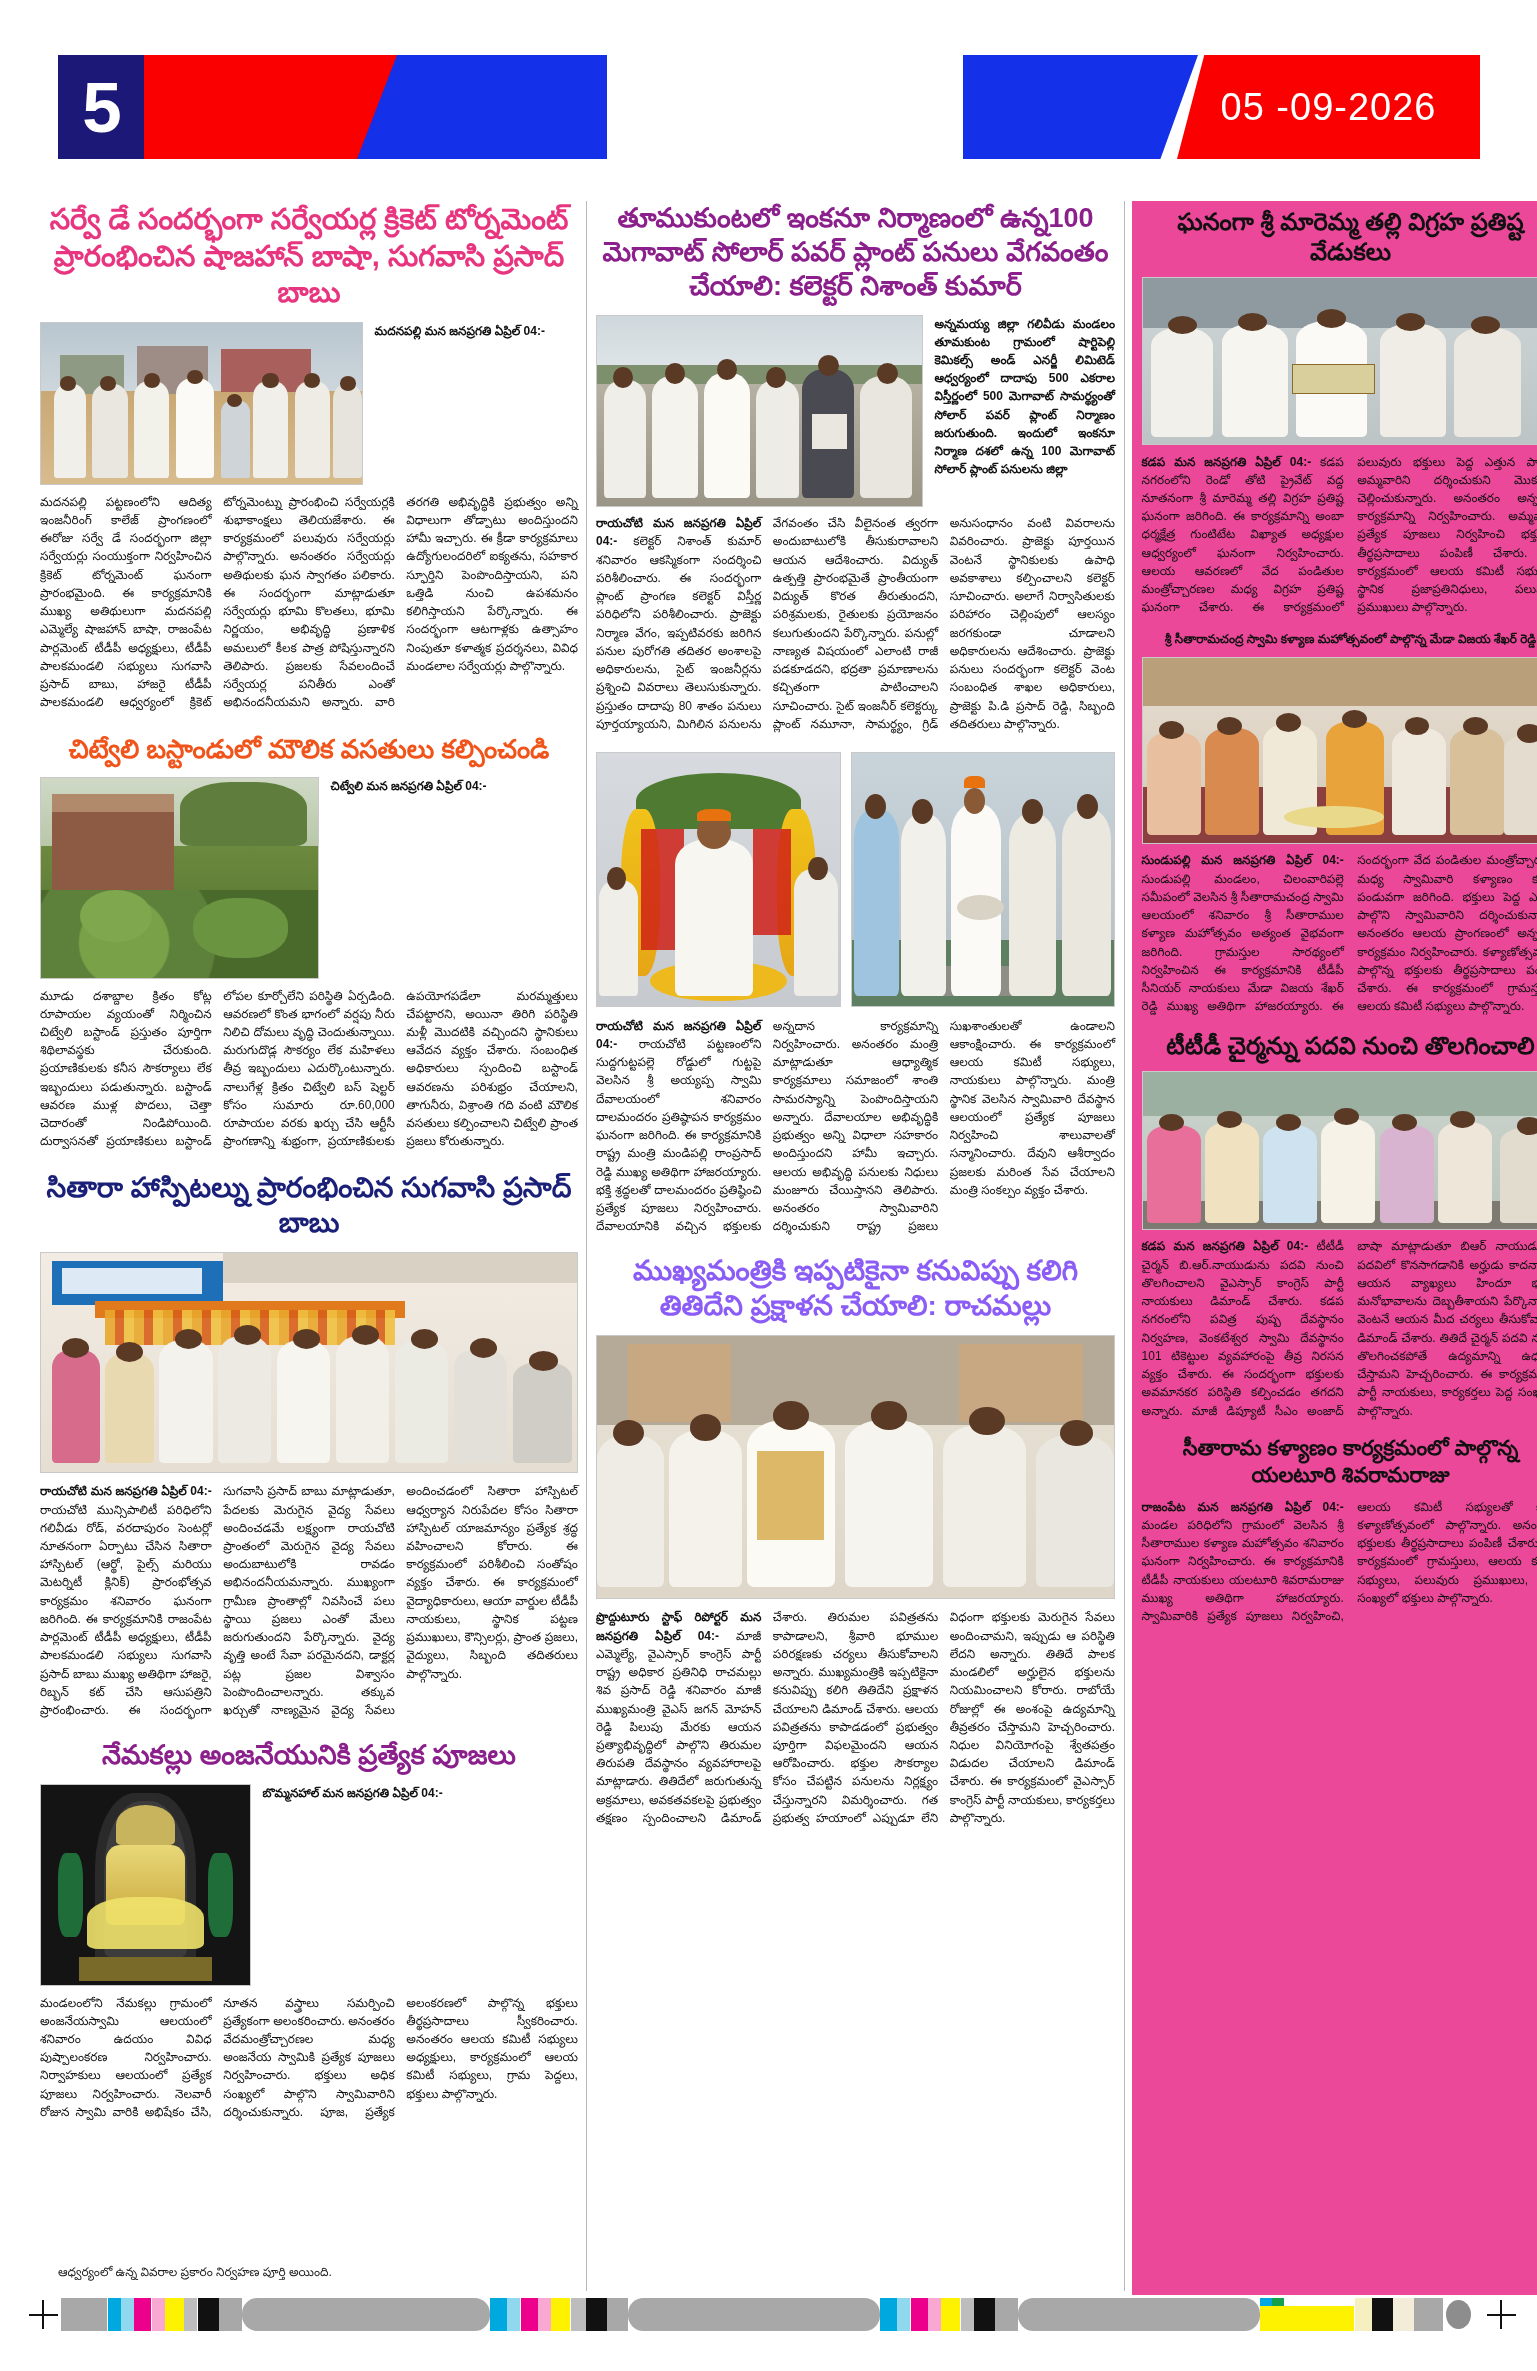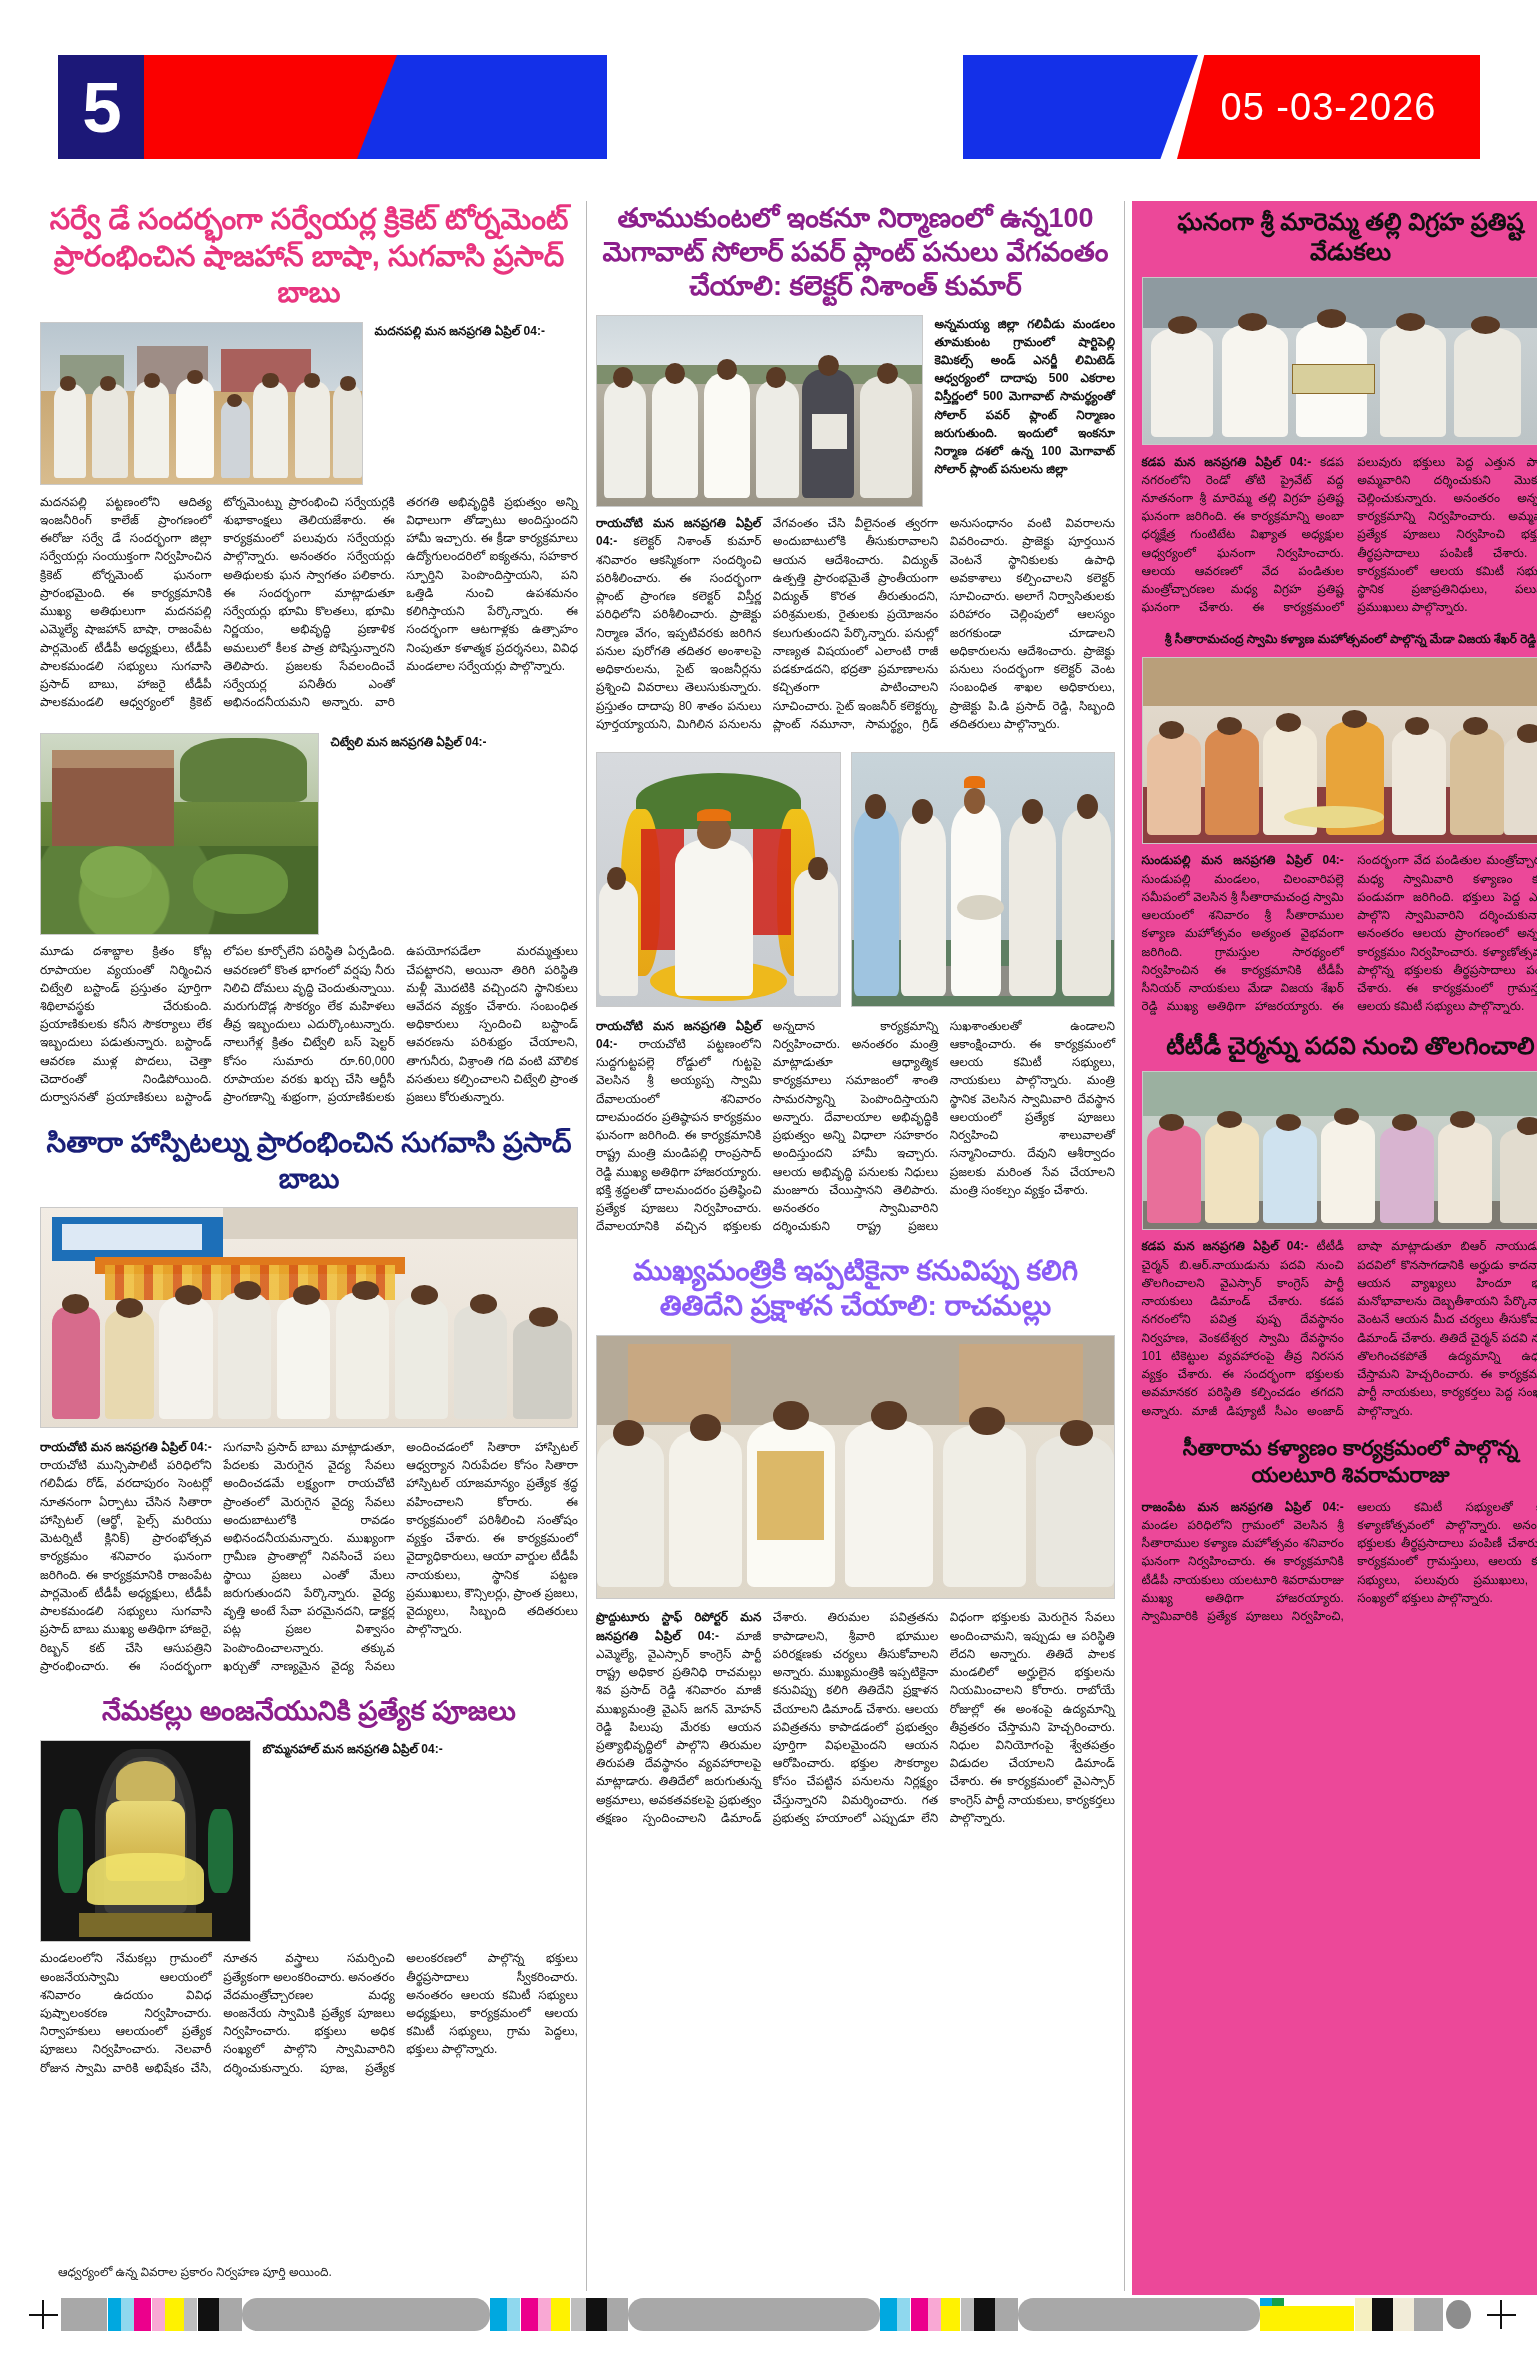--- a/index.html
+++ b/index.html
@@ -113,21 +113,21 @@
 <div class="masthead">
   <div class="mh-bar mh-pagebox">
     <span class="mh-pagenum">5</span>
   </div>
   <div class="mh-bar mh-red-l"></div>
   <div class="mh-bar mh-blue-l"></div>
 
 
   <div class="mh-bar mh-blue-r"></div>
   <div class="mh-bar mh-red-r"></div>
-  <div class="mh-date">05 -03-2026</div>
+  <div class="mh-date">05 -09-2026</div>
 </div>
 
 <div class="page">
 
   <div class="vrule vrule-1"></div>
   <div class="vrule vrule-2"></div>
 
   <div class="col col-left">
 
     <div>
@@ -159,20 +159,21 @@
         </div>
         <div class="body-text" style="flex:1;">
           <span style="font-weight:bold;">మదనపల్లి మన జనప్రగతి ఏప్రిల్ 04:-</span>
         </div>
       </div>
 
       <div class="body-text three-col" style="margin-top:7.7px;">మదనపల్లి పట్టణంలోని ఆదిత్య ఇంజనీరింగ్ కాలేజ్ ప్రాంగణంలో ఈరోజు సర్వే డే సందర్భంగా జిల్లా సర్వేయర్లు సంయుక్తంగా నిర్వహించిన క్రికెట్ టోర్నమెంట్ ఘనంగా ప్రారంభమైంది. ఈ కార్యక్రమానికి ముఖ్య అతిథులుగా మదనపల్లి ఎమ్మెల్యే షాజహాన్ బాషా, రాజంపేట పార్లమెంట్ టీడీపీ అధ్యక్షులు, టీడీపీ పాలకమండలి సభ్యులు సుగవాసి ప్రసాద్ బాబు, హాజరై టీడీపీ పాలకమండలి ఆధ్వర్యంలో క్రికెట్ టోర్నమెంట్ను ప్రారంభించి సర్వేయర్లకి శుభాకాంక్షలు తెలియజేశారు. ఈ కార్యక్రమంలో పలువురు సర్వేయర్లు పాల్గొన్నారు. అనంతరం సర్వేయర్లు అతిథులకు ఘన స్వాగతం పలికారు. ఈ సందర్భంగా మాట్లాడుతూ సర్వేయర్లు భూమి కొలతలు, భూమి నిర్ణయం, అభివృద్ధి ప్రణాళిక అమలులో కీలక పాత్ర పోషిస్తున్నారని తెలిపారు. ప్రజలకు సేవలందించే సర్వేయర్ల పనితీరు ఎంతో అభినందనీయమని అన్నారు. వారి తరగతి అభివృద్ధికి ప్రభుత్వం అన్ని విధాలుగా తోడ్పాటు అందిస్తుందని హామీ ఇచ్చారు. ఈ క్రీడా కార్యక్రమాలు ఉద్యోగులందరిలో ఐక్యతను, సహకార స్ఫూర్తిని పెంపొందిస్తాయని, పని ఒత్తిడి నుంచి ఉపశమనం కలిగిస్తాయని పేర్కొన్నారు. ఈ సందర్భంగా ఆటగాళ్లకు ఉత్సాహం నింపుతూ కళాత్మక ప్రదర్శనలు, వివిధ మండలాల సర్వేయర్లు పాల్గొన్నారు.</div>
     </div>
 
     <div style="margin-top:21px;">
+      <div class="hl hl-orange">చిట్వేలి బస్టాండులో మౌలిక వసతులు కల్పించండి</div>
 
       <div class="wrap-row" style="margin-top:11.5px;">
         <div class="photo" style="width:279px;height:202px;flex:0 0 279px;">
           <div class="sky" style="background:linear-gradient(#cfd9c6,#b9c7a8);height:34%;"></div>
           <div class="ground" style="background:linear-gradient(#6c8a3e,#4e6b2b);height:66%;"></div>
           <div style="position:absolute;left:4%;top:8%;width:44%;height:48%;background:#8d5a44;"></div>
           <div style="position:absolute;left:4%;top:8%;width:44%;height:9%;background:#b08a6a;"></div>
           <div style="position:absolute;left:50%;top:2%;width:46%;height:32%;background:#5f7e3d;border-radius:40% 40% 10% 10%;"></div>
           <div style="position:absolute;left:0;bottom:0;width:100%;height:44%;background:radial-gradient(circle at 30% 60%, #79a148 0 22%, #5d803a 23% 45%, #4a6a2c 46%);"></div>
           <div style="position:absolute;left:14%;bottom:18%;width:26%;height:26%;background:#7fa84e;border-radius:50%;"></div>

